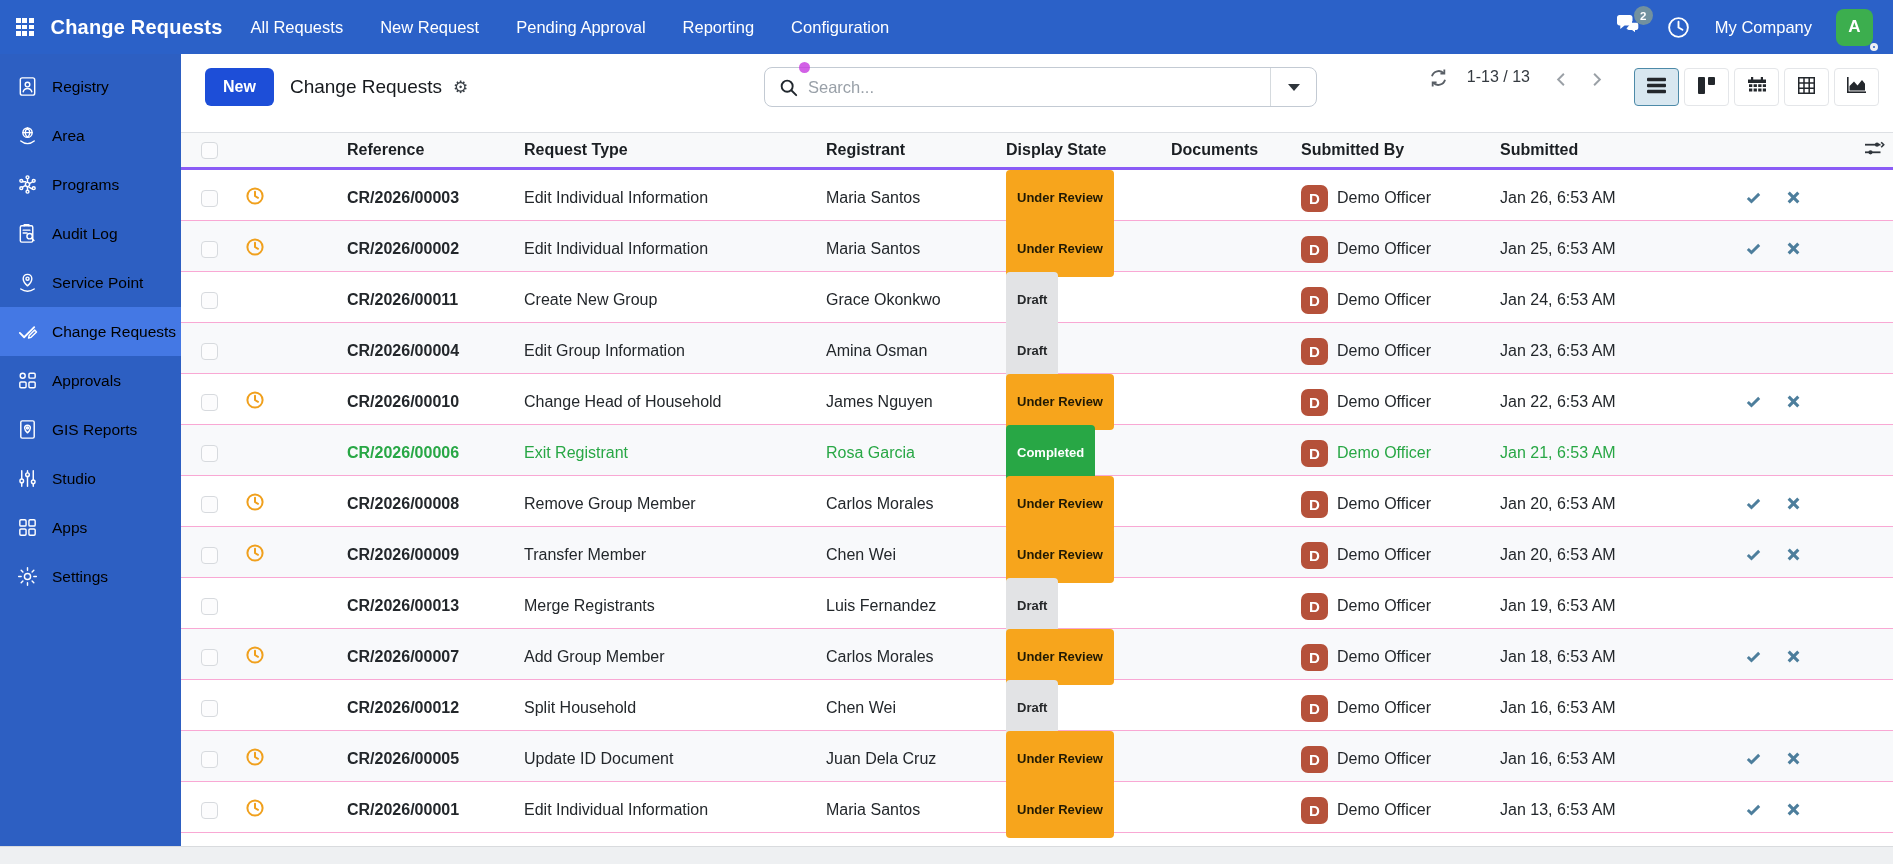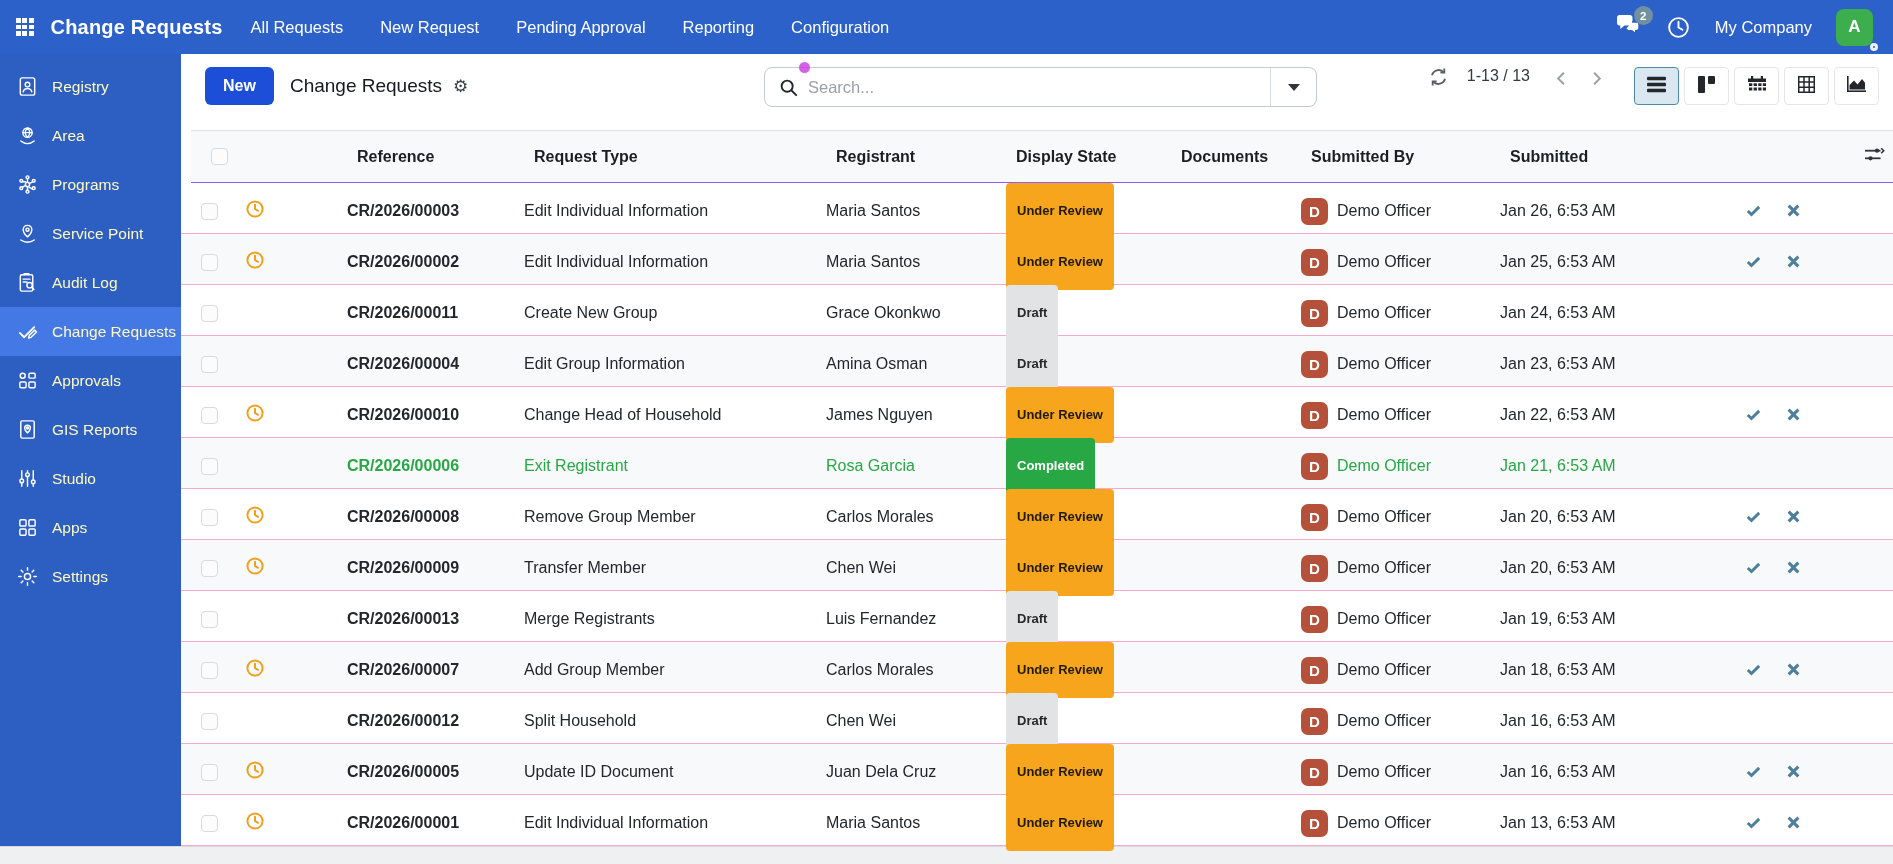--- a/index.html
+++ b/index.html
@@ -24,21 +24,21 @@
   .user-avatar { width:37px; height:37px; background:#3cae4e; border-radius:8px;
     color:#fff; font-size:17px; font-weight:600; display:flex; align-items:center;
     justify-content:center; position:relative; cursor:pointer; }
   .status-dot { position:absolute; right:-5px; bottom:-5px; width:8px; height:8px;
     border:3px solid #edeff2; border-radius:50%; background:transparent; }
 
   
   .middle { display:flex; height:792px; }
   .sidebar { width:181px; background:#2d5fc2; padding-top:8px; }
   .sb-item { height:49px; display:flex; align-items:center; gap:13px;
-    padding-left:15px; color:#fef9c3; font-size:15.5px; cursor:pointer; }
+    padding-left:15px; color:#000000; font-size:15.5px; cursor:pointer; }
   .sb-item.selected { background:#4478e4; }
   .sb-icon { width:24px; display:flex; justify-content:center; }
   .sb-icon svg { display:block; }
 
   .main { flex:1; display:flex; flex-direction:column; background:#fff; position:relative; }
 
   
   .controlbar { height:66px; display:flex; align-items:center; padding-left:24px; position:relative; }
   .btn-new { background:#1d4ed8; color:#fff; font-size:16px; font-weight:600;
     border:none; border-radius:6px; padding:10px 18px; cursor:pointer; }
@@ -62,24 +62,24 @@
   .pager-text { font-size:16px; color:#343a40; margin:0 20px 0 18px; }
   .chev { display:flex; cursor:pointer; }
   .chev + .chev { margin-left:12px; }
   .views { display:flex; gap:5px; margin-left:26px; }
   .vbtn { width:45px; height:38px; border:1px solid #e4e6e9; background:#fff;
     border-radius:4px; display:flex; align-items:center; justify-content:center; cursor:pointer; }
   .vbtn.active { background:#d8e7f0; border-color:#4d8aa8; }
 
   
   .tbl { --cols:52px 44px 247px 302px 180px 165px 130px 199px 221px 110px 1fr; }
-  .thead { margin-top:12px; height:53px; border-top:1px solid #dde0e4;
-    border-bottom:1px solid #8b5cf6; background:#f8f9fa; display:grid;
+  .thead { margin-top:12px; height:38px; border-top:1px solid #dde0e4;
+    border-bottom:3px solid #8b5cf6; background:#f8f9fa; display:grid;
     grid-template-columns:var(--cols); align-items:center;
-    font-weight:700; font-size:16px; color:#1b1f23;margin-left:10px; }
+    font-weight:700; font-size:16px; color:#1b1f23; }
   .trow { height:51px; display:grid; grid-template-columns:var(--cols);
     align-items:center; border-bottom:1px solid #f9a8d4; font-size:16px;
     color:#23272b; background:#fff; cursor:pointer; }
   .trow:nth-child(even) { background:#f8f9fb; }
   .c-check { padding-left:20px; }
   .checkbox { width:17px; height:17px; border:1px solid #d7dade; border-radius:4px;
     background:#fcfcfd; cursor:pointer; }
   .c-activity { display:flex; justify-content:center; }
   .c-ref { padding-left:70px; font-weight:700; }
   .badge { display:inline-block; padding:20px 11px; border-radius:4px;
@@ -180,38 +180,38 @@
             <circle cx="5.5" cy="15.8" r="1.5"></circle>
             <circle cx="5.5" cy="8.2" r="1.5"></circle>
             <path d="M12 9.8V6m1.9 5.1l3.3-1.9m-3.3 5.7l3.3 1.9M12 14.2V18m-1.9-5.1l-3.3 1.9m3.3-5.7L6.8 9.2"></path>
           </svg>
         </span>
         <span>Programs</span>
       </div>
       <div class="sb-item">
         <span class="sb-icon">
           <svg width="23" height="23" viewBox="0 0 24 24" fill="none" stroke="#fff" stroke-width="1.5" stroke-linecap="round" stroke-linejoin="round">
-            <path d="M12 3.5c-2.5 0-4.5 2-4.5 4.5 0 3.4 4.5 7.5 4.5 7.5s4.5-4.1 4.5-7.5c0-2.5-2-4.5-4.5-4.5z"></path>
-            <circle cx="12" cy="8" r="1.6"></circle>
-            <path d="M5 18.8c2.2 1.6 4.5 2.4 7 2.4s4.8-.8 7-2.4"></path>
-          </svg>
-        </span>
-        <span>Service Point</span>
-      </div>
-      <div class="sb-item">
-        <span class="sb-icon">
-          <svg width="23" height="23" viewBox="0 0 24 24" fill="none" stroke="#fff" stroke-width="1.5" stroke-linecap="round" stroke-linejoin="round">
             <rect x="4.5" y="4" width="13" height="17" rx="1.5"></rect>
             <path d="M8.5 4V2.8h5V4"></path>
             <path d="M7.5 8.5h7M7.5 11.5h4"></path>
             <circle cx="14.2" cy="14.8" r="2.8"></circle>
             <path d="M16.3 16.9l2.4 2.4"></path>
           </svg>
         </span>
         <span>Audit Log</span>
+      </div>
+      <div class="sb-item">
+        <span class="sb-icon">
+          <svg width="23" height="23" viewBox="0 0 24 24" fill="none" stroke="#fff" stroke-width="1.5" stroke-linecap="round" stroke-linejoin="round">
+            <path d="M12 3.5c-2.5 0-4.5 2-4.5 4.5 0 3.4 4.5 7.5 4.5 7.5s4.5-4.1 4.5-7.5c0-2.5-2-4.5-4.5-4.5z"></path>
+            <circle cx="12" cy="8" r="1.6"></circle>
+            <path d="M5 18.8c2.2 1.6 4.5 2.4 7 2.4s4.8-.8 7-2.4"></path>
+          </svg>
+        </span>
+        <span>Service Point</span>
       </div>
       <div class="sb-item selected">
         <span class="sb-icon">
           <svg width="23" height="23" viewBox="0 0 24 24" fill="none" stroke="#fff" stroke-width="1.5" stroke-linecap="round" stroke-linejoin="round">
             <path d="M4 13.5l4.5 4.5L19 7.5" stroke-width="1.9"></path>
             <path d="M13.8 16.2l5.7-5.7 1.9 1.9-5.7 5.7-2.6.7z"></path>
           </svg>
         </span>
         <span>Change Requests</span>
       </div>

